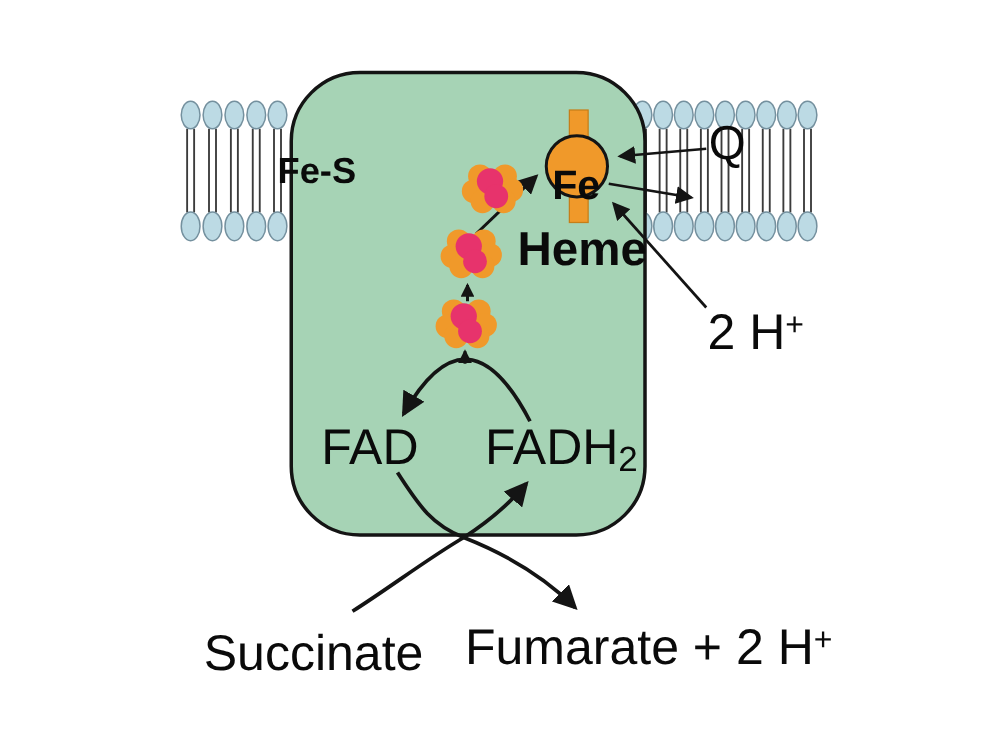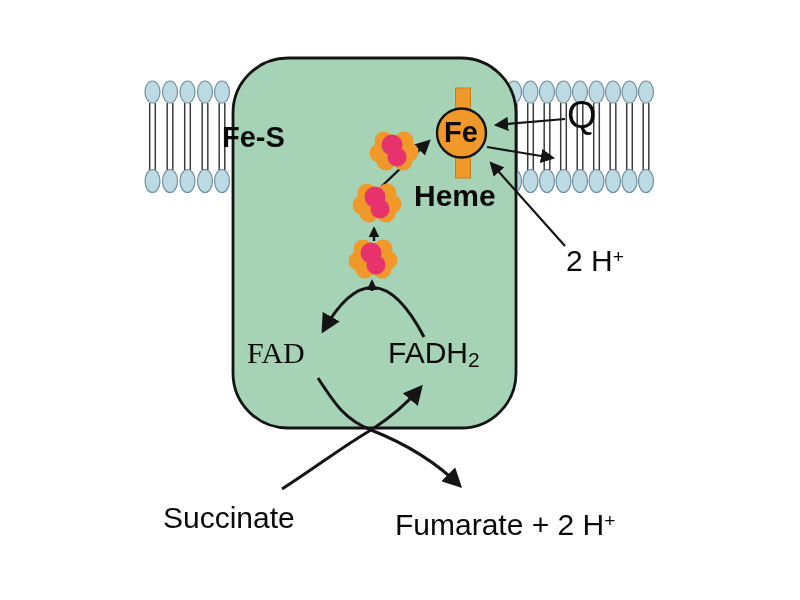--- a/index.html
+++ b/index.html
@@ -24,27 +24,27 @@
   .lipid-tail{stroke:#3c3c3c;stroke-width:1.5;}
   .cl-orange{fill:var(--orange);}
   .cl-pink{fill:var(--pink);}
   .arrow{stroke:var(--outline);fill:none;}
   .w2{stroke-width:2.2;}
   .w24{stroke-width:2.4;}
   .w3{stroke-width:3;}
   .ah-fill{fill:var(--outline);}
 
   .lbl{position:absolute;color:#0a0a0a;line-height:1;white-space:nowrap;}
-  .big{font-size:30px;}
+  .big{font-size:40px;}
   .bold{font-weight:bold;}
   .lbl .sub{font-size:0.7em;vertical-align:-0.2em;}
   .lbl .sup{font-size:0.64em;vertical-align:0.42em;}
   #fes-label{width:164px;font-size:29px;line-height:38px;}
-  #heme-label{font-size:30px;text-align:right;}
-  #fe-label{font-size:29px;transform:translate(-50%,-50%);}
+  #heme-label{font-size:38px;text-align:right;}
+  #fe-label{font-size:33px;transform:translate(-50%,-50%);margin-top:16px;}
   #q-label,#qh2-label{font-size:38px;}
 </style>
 </head>
 <body>
 
 <div id="stage">
 
   <svg id="diagram-svg" width="800" height="600" viewBox="0 0 800 600">
     <defs>
       <marker id="ah" viewBox="0 0 10 10" refX="8.5" refY="5" markerWidth="6.5" markerHeight="6.5" orient="auto-start-reverse">
@@ -173,21 +173,21 @@
 
   <div id="fe-label" class="lbl bold" style="left:461px;top:132px;">Fe</div>
 
   <div id="heme-label" class="lbl bold" style="left:414px;top:181px;">Heme</div>
 
   <div id="q-label" class="lbl" style="left:567px;top:96px;">Q</div>
 
 
   <div id="protons-label" class="lbl big" style="left:566px;top:246px;"><span>2 H</span><span class="sup">+</span></div>
 
-  <div id="fad-label" class="lbl big" style="left:247px;top:338px;font-family:Liberation Serif, serif;">FAD</div>
+  <div id="fad-label" class="lbl big" style="left:257px;top:338px;">FAD</div>
 
   <div id="fadh2-label" class="lbl big" style="left:388px;top:338px;text-align:right;"><span>FADH</span><span class="sub">2</span></div>
 
   <div id="succinate-label" class="lbl big" style="left:163px;top:503px;">Succinate</div>
 
-  <div id="fumarate-label" class="lbl big" style="left:395px;top:498px;margin-top:12px;"><span>Fumarate + 2 H</span><span class="sup">+</span></div>
+  <div id="fumarate-label" class="lbl big" style="left:372px;top:498px;"><span>Fumarate + 2 H</span><span class="sup">+</span></div>
 
 </div>
 
 </body></html>

